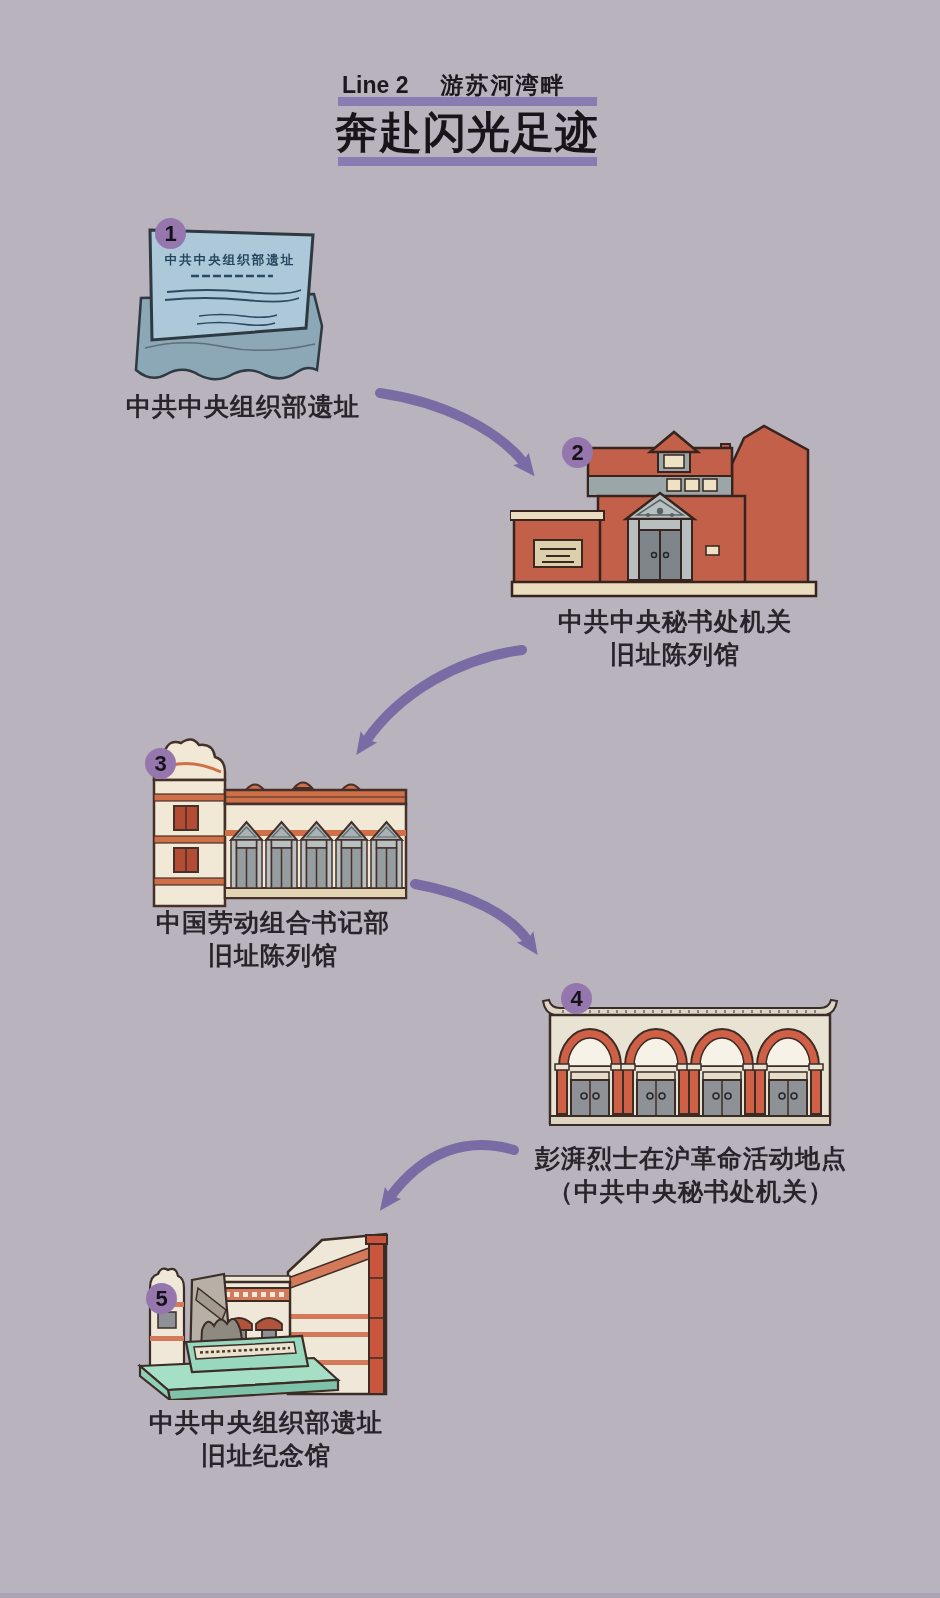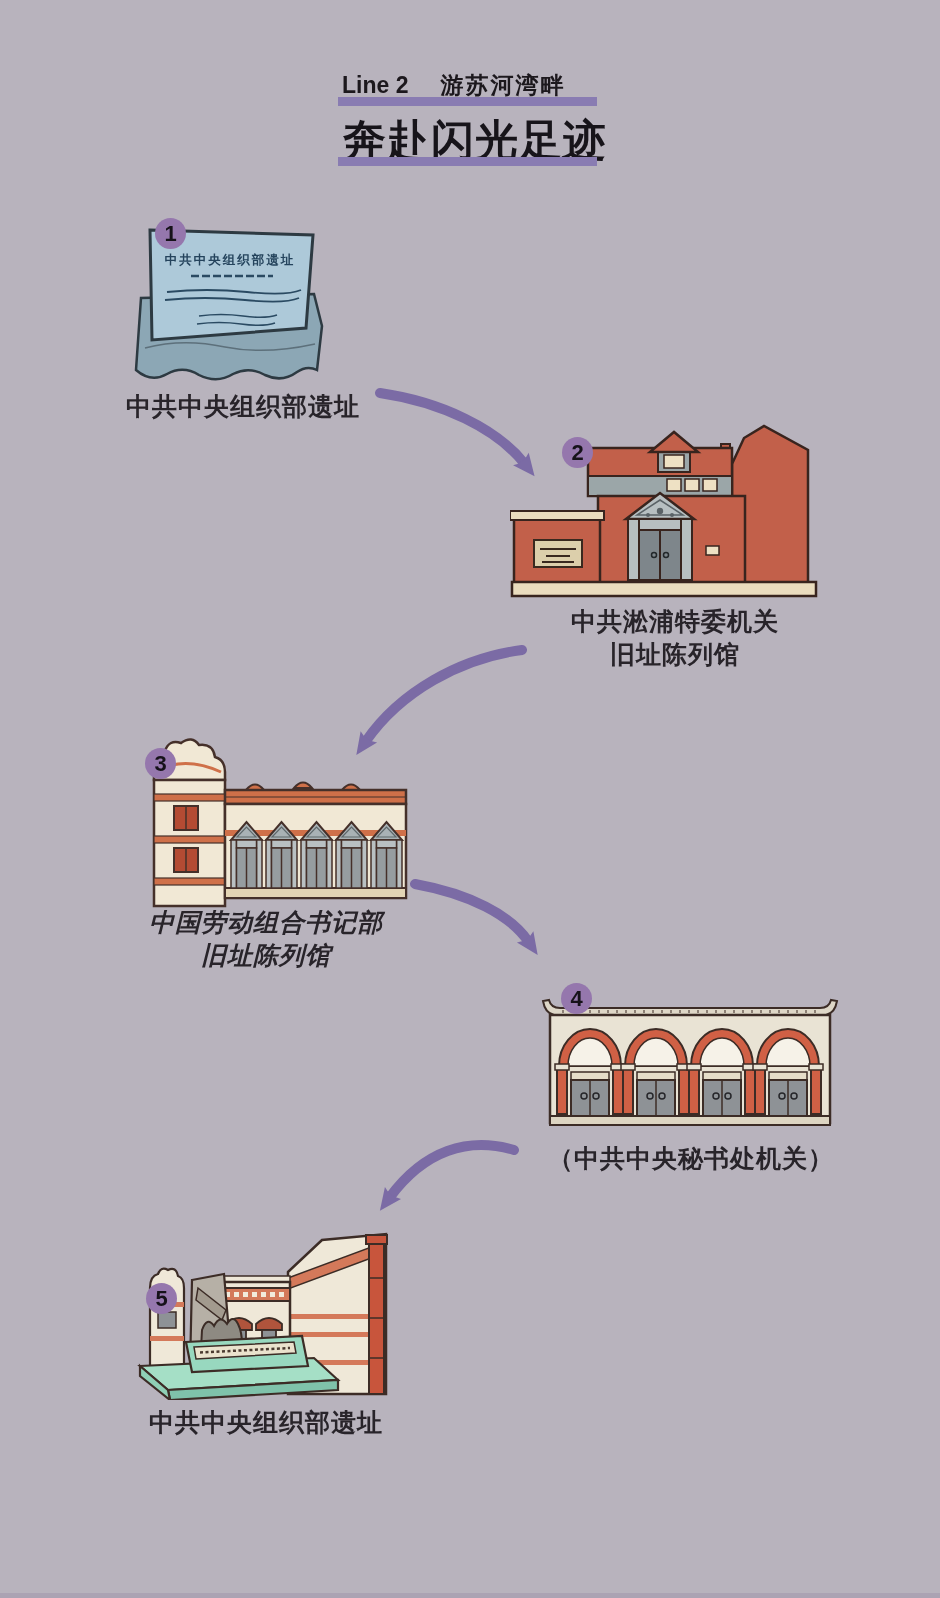--- a/index.html
+++ b/index.html
@@ -5,21 +5,21 @@
   html,body{margin:0;padding:0;}
   body{font-family:"Liberation Sans","DejaVu Sans",sans-serif;}
   .stage{position:relative;width:940px;height:1598px;background:#b8b3bd;overflow:hidden;}
 
   
   .line-row{position:absolute;left:342px;top:70px;font-size:23px;font-weight:bold;color:#1c181d;white-space:nowrap;}
   .line-row .route-name{margin-left:32px;letter-spacing:2px;}
   .bar{position:absolute;left:338px;width:259px;height:9px;background:#897cb2;}
   .bar-top{top:97px;}
   .bar-bottom{top:157px;}
-  .title{position:absolute;left:333px;top:104px;width:268px;margin:8px;text-align:center;
+  .title{position:absolute;left:333px;top:104px;width:268px;margin:0;text-align:center;
          font-size:43px;font-weight:900;letter-spacing:1px;color:#17141a;}
 
   
   .arrows{position:absolute;left:0;top:0;pointer-events:none;}
 
   
   .badge{position:absolute;width:31px;height:31px;border-radius:50%;background:#9577ad;
          display:flex;align-items:center;justify-content:center;
          font-size:22px;font-weight:900;color:#16121a;}
   .badge-1{left:155px;top:218px;}
@@ -34,21 +34,21 @@
   .illus-2{left:510px;top:422px;}
   .illus-3{left:146px;top:734px;}
   .illus-4{left:538px;top:990px;}
   .illus-5{left:136px;top:1226px;}
 
   
   .stop-label{position:absolute;text-align:center;font-size:25px;line-height:33px;
               font-weight:600;color:#28242a;letter-spacing:1px;}
   .label-1{left:98px;top:390px;width:290px;}
   .label-2{left:540px;top:605px;width:270px;}
-  .label-3{left:131px;top:906px;width:270px;font-style:italic;}
+  .label-3{left:138px;top:906px;width:270px;}
   .label-4{left:521px;top:1142px;width:340px;}
   .label-5{left:131px;top:1406px;width:270px;}
 
   .bottom-edge{position:absolute;left:0;top:1593px;width:940px;height:5px;background:#a59daf;opacity:.7;}
 </style>
 </head>
 <body>
 
 <div class="stage">
 
@@ -290,28 +290,30 @@
       <span>4</span>
     </div>
   <div class="badge badge-5">
       <span>5</span>
     </div>
 
   <div class="stop-label label-1">
     <div>中共中央组织部遗址</div>
   </div>
   <div class="stop-label label-2">
-    <div>中共淞浦特委机关</div>
+    <div>中共中央秘书处机关</div>
     <div>旧址陈列馆</div>
   </div>
   <div class="stop-label label-3">
     <div>中国劳动组合书记部</div>
     <div>旧址陈列馆</div>
   </div>
   <div class="stop-label label-4">
+    <div>彭湃烈士在沪革命活动地点</div>
     <div>（中共中央秘书处机关）</div>
   </div>
   <div class="stop-label label-5">
     <div>中共中央组织部遗址</div>
+    <div>旧址纪念馆</div>
   </div>
 
   <div class="bottom-edge"></div>
 </div>
 
 </body></html>

